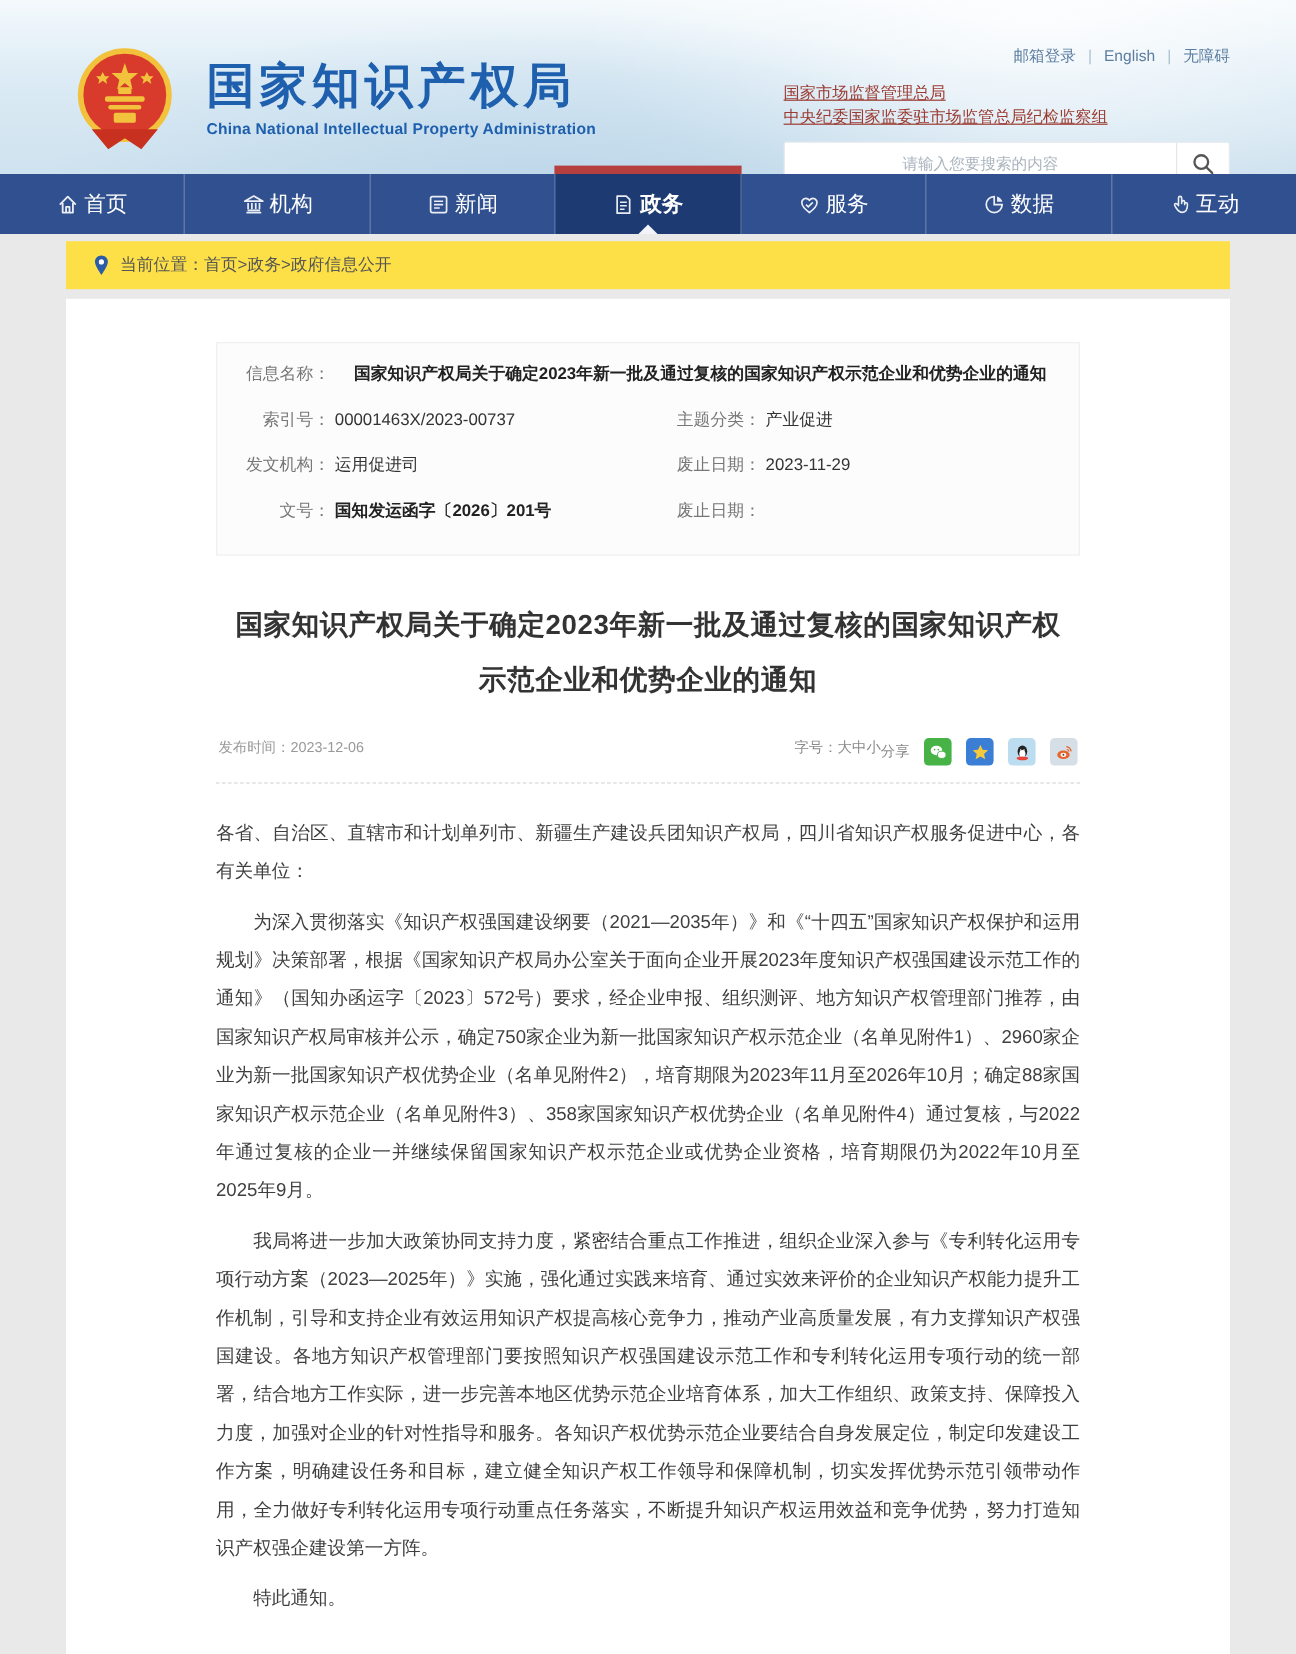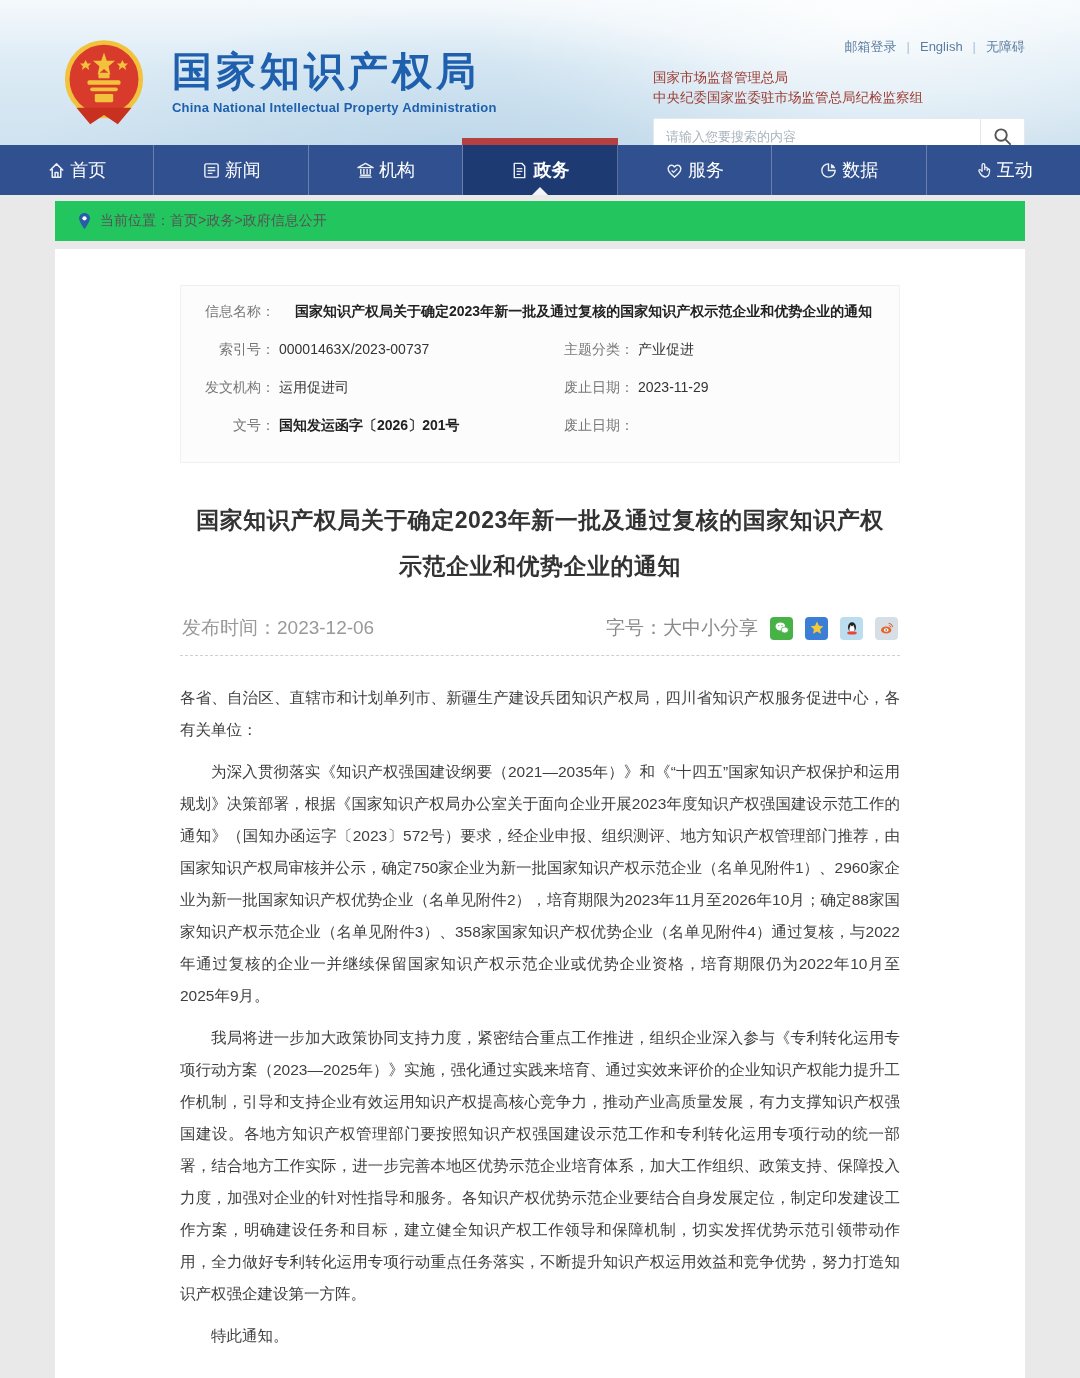--- a/index.html
+++ b/index.html
@@ -20,63 +20,63 @@
   .emblem { width:92px; height:92px; }
   .logo-text { margin-left:22px; }
   .logo-title { font-size:40px; font-weight:bold; color:#1e5fae; letter-spacing:4px; line-height:1.1;
     font-family:"Liberation Serif","DejaVu Serif",serif; }
   .logo-sub { font-size:13px; font-weight:bold; color:#1e5fae; margin-top:6px; letter-spacing:.2px; }
 
   .header-right { position:absolute; right:55px; top:38px; width:372px; }
   .top-links { text-align:right; font-size:13px; color:#5b7da0; margin-bottom:12px; }
   .top-links a { color:#5b7da0; text-decoration:none; }
   .top-links .sep { color:#a9bfd2; margin:0 10px; }
-  .org-links { font-size:13.5px; color:#9b3a30; line-height:20px; margin-bottom:10px; }
+  .org-links { font-size:13.5px; color:#9b3a30; line-height:20px; margin-bottom:10px;text-decoration:underline; }
   .org-links a { color:#9b3a30; text-decoration:none; display:block; }
   .search-box { height:36px; background:#fff; border:1px solid #e3e9ef; border-radius:2px;
     display:flex; align-items:center; }
   .search-box input { flex:1; border:none; outline:none; height:100%; padding:0 12px;
-    font-size:13px; color:#333; background:transparent; font-family:inherit; }
+    font-size:13px; color:#333; background:transparent; font-family:inherit;text-align:center; }
   .search-box input::placeholder { color:#aab4bd; }
   .search-btn { width:44px; height:100%; border-left:1px solid #e6e6e6; display:flex;
     align-items:center; justify-content:center; cursor:pointer; background:transparent; border-top:none;border-right:none;border-bottom:none; }
 
   
   .main-nav { height:50px; background:#30508f; display:flex; position:relative; }
   .nav-item { flex:1; display:flex; align-items:center; justify-content:center; gap:4px;
     color:#fff; font-size:18px; cursor:pointer; position:relative; border-right:1px solid rgba(255,255,255,.28); }
   .nav-item:last-child { border-right:none; }
   .nav-item .nicon { display:flex; opacity:.9; }
   .nav-item.active { background:#1d3a72; font-weight:bold; }
   .nav-item.active::before { content:""; position:absolute; top:-7px; left:-1px; right:-1px; height:7px; background:#b64040; }
   .nav-item.active::after { content:""; position:absolute; bottom:0; left:50%; margin-left:-8px;
     border-left:8px solid transparent; border-right:8px solid transparent; border-bottom:8px solid #f2f4f7; }
 
   
-  .crumb-bar { width:970px; margin:6px auto 0; background:#22c55e; height:40px;
-    display:flex; align-items:center; padding-left:22px;font-family:Liberation Mono, monospace; }
+  .crumb-bar { width:970px; margin:6px auto 0; background:#fde047; height:40px;
+    display:flex; align-items:center; padding-left:22px; }
   .crumb-bar .crumb-text { font-size:14px; color:#555; margin-left:8px; }
 
   
   .content-panel { width:970px; margin:8px auto 0; background:#fff; padding:36px 125px 60px; min-height:1084px; }
 
   
   .info-table { background:#fcfcfc; border:1px solid #f0f0f0; padding:14px 18px 10px; }
   .info-row { display:flex; margin-bottom:16px;gap:16px; }
   .info-cell { display:flex; flex:1; }
   .info-label { width:76px; min-width:76px; text-align:right; color:#777; font-size:14px; line-height:22px; }
   .info-label.wide { width:86px; min-width:86px; }
   .info-value { color:#333; font-size:14px; line-height:22px; padding-left:4px; }
   .info-value.strong { font-weight:bold; color:#222; }
 
   
   .article-title { margin:34px 10px 10px; text-align:center; font-size:23px; line-height:46px;
     color:#333; font-weight:bold; letter-spacing:.5px; }
-  .meta-row { display:flex; align-items:center; margin-top:18px; padding:8px 2px 14px;
-    border-bottom:1px dashed #cfcfcf; font-size:19px; color:#999; }
+  .meta-row { display:flex; align-items:flex-start; margin-top:18px; padding:8px 2px 14px;
+    border-bottom:1px dashed #cfcfcf; font-size:12px; color:#999; }
   .meta-left { flex:1; }
   .fontsize-group { display:flex; align-items:center; gap:0; color:#8a8a8a; }
   .fontsize-group .fs-opt { cursor:pointer; color:#8a8a8a; }
   .share-group { display:flex; align-items:center; gap:12px; color:#8a8a8a; }
   .share-ico { width:23px; height:23px; border-radius:4px; display:flex; align-items:center;
     justify-content:center; cursor:pointer; }
   .share-wechat { background:#47b347; }
   .share-qzone  { background:#3a7fd5; }
   .share-qq     { background:#bcdcef; }
   .share-weibo  { background:#d7dfe6; }
@@ -135,34 +135,34 @@
       <span class="nicon">
         <svg width="19" height="19" viewBox="0 0 20 20">
             <path d="M3 10 L10 3 L17 10 M5.5 8.5 V17 H14.5 V8.5 M8.5 17 V12 h3 v5" fill="none" stroke="#fff" stroke-width="1.6" stroke-linejoin="round"></path>
           </svg>
       </span>
       <span>首页</span>
     </div>
     <div class="nav-item">
       <span class="nicon">
         <svg width="19" height="19" viewBox="0 0 20 20">
+            <path d="M2 7 L10 2.5 L18 7 Z M3.5 17 h13 M4.5 15 h11" fill="none" stroke="#fff" stroke-width="1.5" stroke-linejoin="round"></path>
+            <path d="M5 8.5 V14 M8.3 8.5 V14 M11.7 8.5 V14 M15 8.5 V14" stroke="#fff" stroke-width="1.5"></path>
+          </svg>
+      </span>
+      <span>机构</span>
+    </div>
+    <div class="nav-item">
+      <span class="nicon">
+        <svg width="19" height="19" viewBox="0 0 20 20">
             <rect x="3" y="3" width="14" height="14" rx="1.5" fill="none" stroke="#fff" stroke-width="1.5"></rect>
             <path d="M6 7 h8 M6 10 h8 M6 13 h5" stroke="#fff" stroke-width="1.4"></path>
           </svg>
       </span>
       <span>新闻</span>
-    </div>
-    <div class="nav-item">
-      <span class="nicon">
-        <svg width="19" height="19" viewBox="0 0 20 20">
-            <path d="M2 7 L10 2.5 L18 7 Z M3.5 17 h13 M4.5 15 h11" fill="none" stroke="#fff" stroke-width="1.5" stroke-linejoin="round"></path>
-            <path d="M5 8.5 V14 M8.3 8.5 V14 M11.7 8.5 V14 M15 8.5 V14" stroke="#fff" stroke-width="1.5"></path>
-          </svg>
-      </span>
-      <span>机构</span>
     </div>
     <div class="nav-item active">
       <span class="nicon">
         <svg width="19" height="19" viewBox="0 0 20 20">
             <path d="M4.5 2.5 h8 l3 3 V17.5 h-11 Z" fill="none" stroke="#fff" stroke-width="1.5" stroke-linejoin="round"></path>
             <path d="M7 8 h6 M7 11 h6 M7 14 h4" stroke="#fff" stroke-width="1.3"></path>
           </svg>
       </span>
       <span>政务</span>
     </div>

